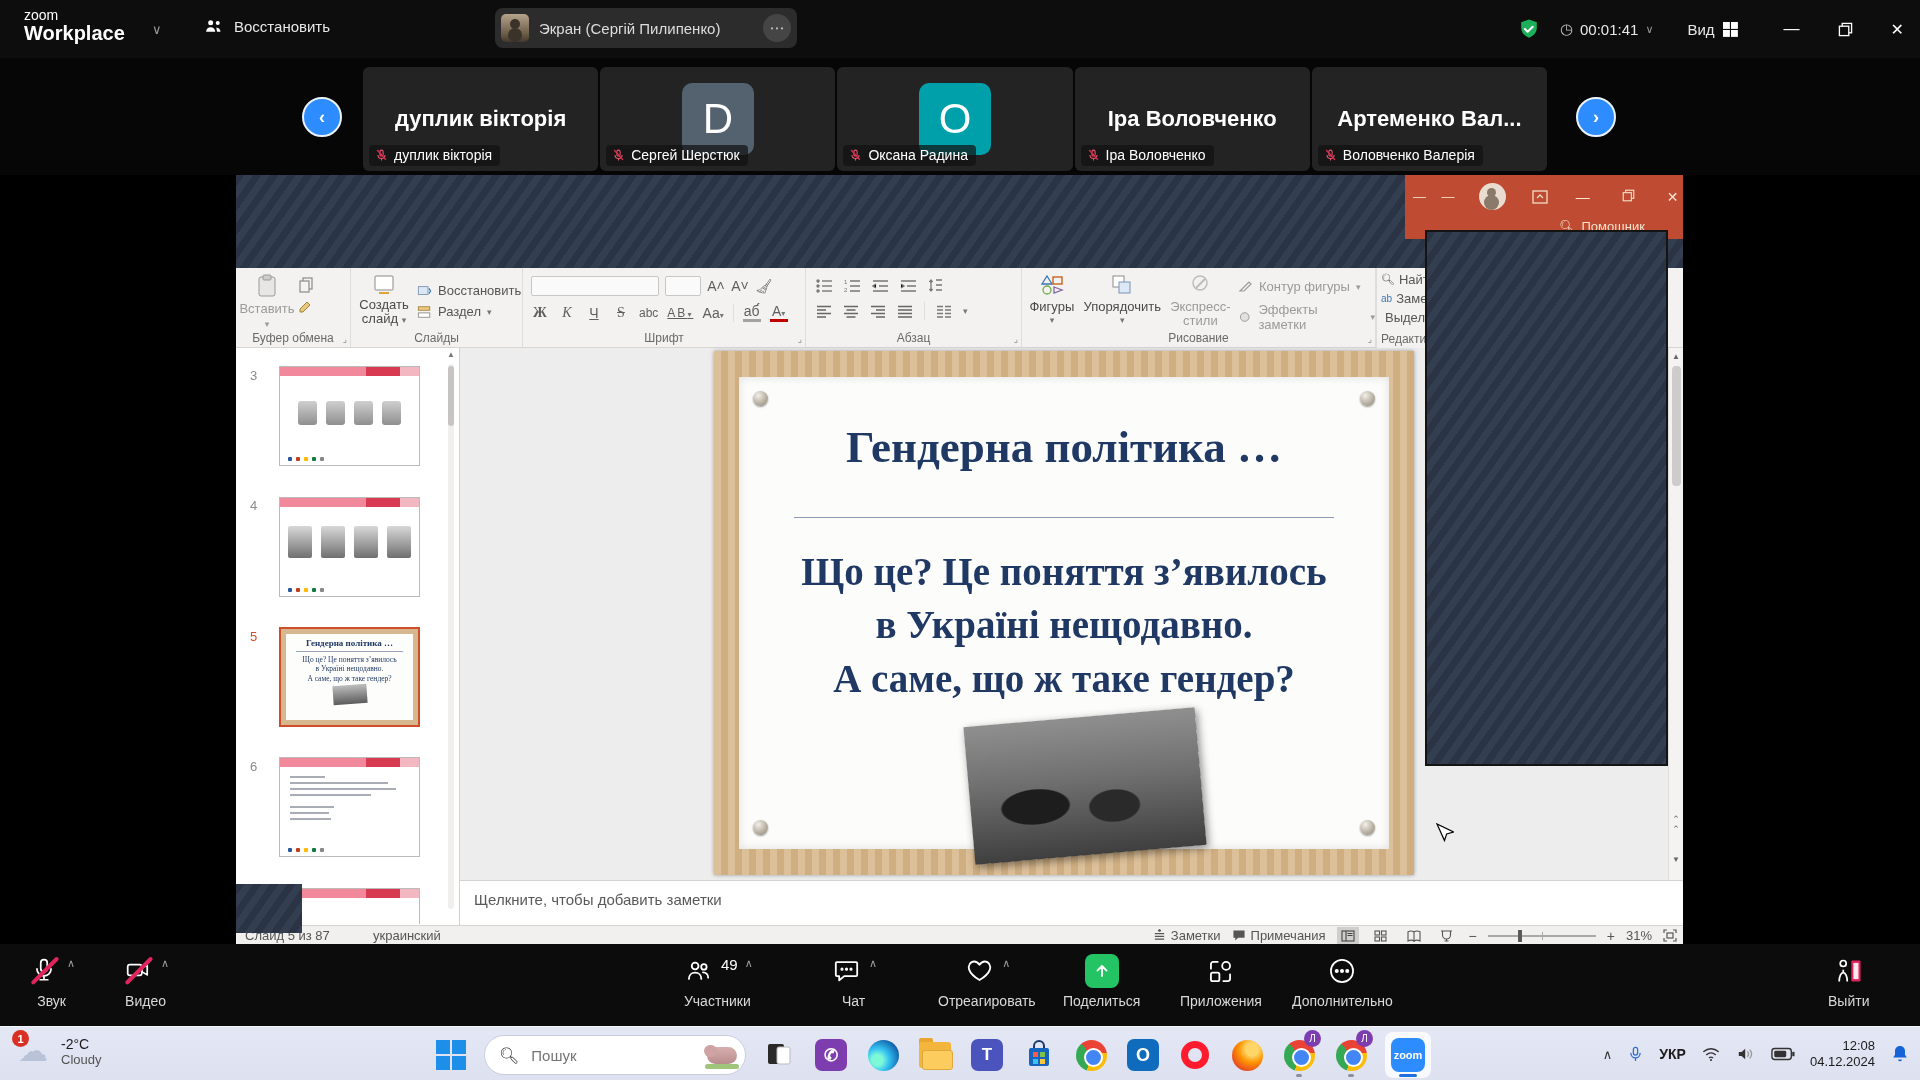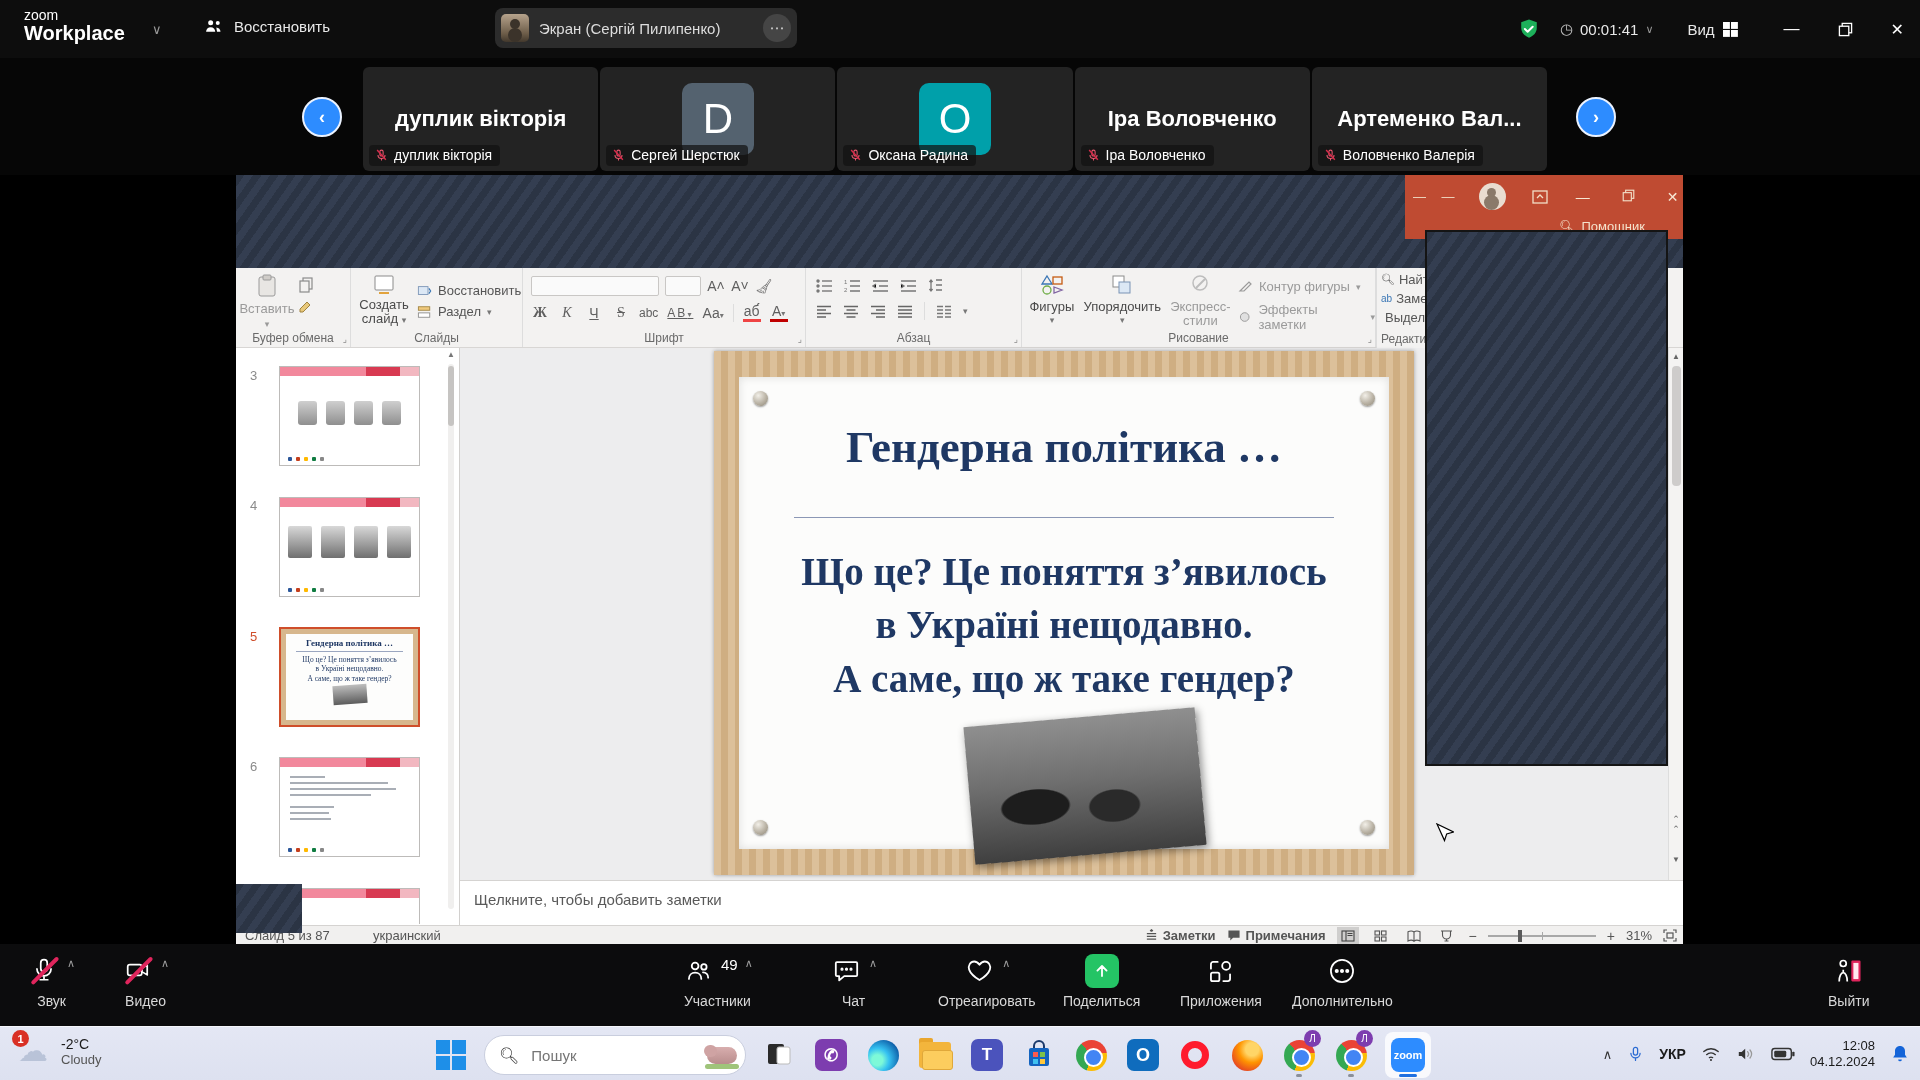--- a/index.html
+++ b/index.html
@@ -136,21 +136,21 @@
   .vthumb{position:absolute;left:3px;top:18px;width:9px;height:120px;background:#cecccb;border-radius:4px;}
 
   
   .notes-bar{position:absolute;left:224px;top:705px;width:1223px;height:48px;background:#fff;border-top:1px solid #d5d3d1;
              font-size:15px;color:#595959;padding:10px 16px 0 14px;}
   .status-bar{position:absolute;left:0;top:750px;width:1447px;height:19px;background:#f1f0ef;border-top:1px solid #d5d3d1;
               font-size:13px;color:#555;}
   .sb-left1{position:absolute;left:9px;top:2px;}
   .sb-left2{position:absolute;left:137px;top:2px;}
   .sb-right{position:absolute;right:6px;top:0;height:19px;display:flex;align-items:center;gap:11px;}
-  .sb-item{display:flex;align-items:center;gap:5px;font-weight:bold;}
+  .sb-item{display:flex;align-items:center;gap:5px;}
   .viewbtn{width:22px;height:17px;display:flex;align-items:center;justify-content:center;}
   .viewbtn.active{background:#cfcecd;}
   .ztrack{position:relative;width:108px;height:2px;background:#a8a8a8;}
   .ztick{position:absolute;left:50%;top:-3px;width:1px;height:8px;background:#a8a8a8;}
   .zthumb{position:absolute;left:30px;top:-5px;width:4px;height:12px;background:#5a5a5a;}
   .pm{font-size:14px;color:#555;}
 
   .cursor{position:absolute;left:1198px;top:648px;z-index:9;}
 
   
@@ -419,21 +419,21 @@
         </div>
         <div style="display:flex;align-items:center;gap:9px;padding:7px 8px 0;">
           <span class="glyphbtn" style="font-weight:700;font-family:'Liberation Serif',serif;">Ж</span>
           <span class="glyphbtn" style="font-style:italic;font-family:'Liberation Serif',serif;">К</span>
           <span class="glyphbtn" style="text-decoration:underline;">Ч</span>
           <span class="glyphbtn" style="text-decoration:line-through;font-family:'Liberation Serif',serif;">S</span>
           <span class="glyphbtn" style="font-size:12px;">abc</span>
           <span class="glyphbtn" style="font-size:12px;letter-spacing:2px;text-decoration:underline;"><span>АВ</span><span style="font-size:8px;color:#777;">▾</span></span>
           <span class="glyphbtn"><span>Аа</span><span style="font-size:8px;color:#777;">▾</span></span>
           <span style="width:1px;height:18px;background:#ddd;"></span>
-          <span class="glyphbtn" style="border-bottom:3px solid #ef4444;">аб́</span>
+          <span class="glyphbtn" style="border-bottom:3px solid #a3a3a3;">аб́</span>
           <span class="glyphbtn" style="border-bottom:3px solid #c00000;">А<span style="font-size:8px;color:#777;">▾</span></span>
         </div>
         <div class="rg-label">Шрифт</div>
         <span class="launcher">⌟</span>
       </div>
 
       <div class="rgroup" style="width:216px;">
         <div style="display:flex;align-items:center;gap:11px;padding:10px 10px 0;">
           <svg width="17" height="14" viewBox="0 0 17 14">
               <g stroke="#777" stroke-width="1.4">

